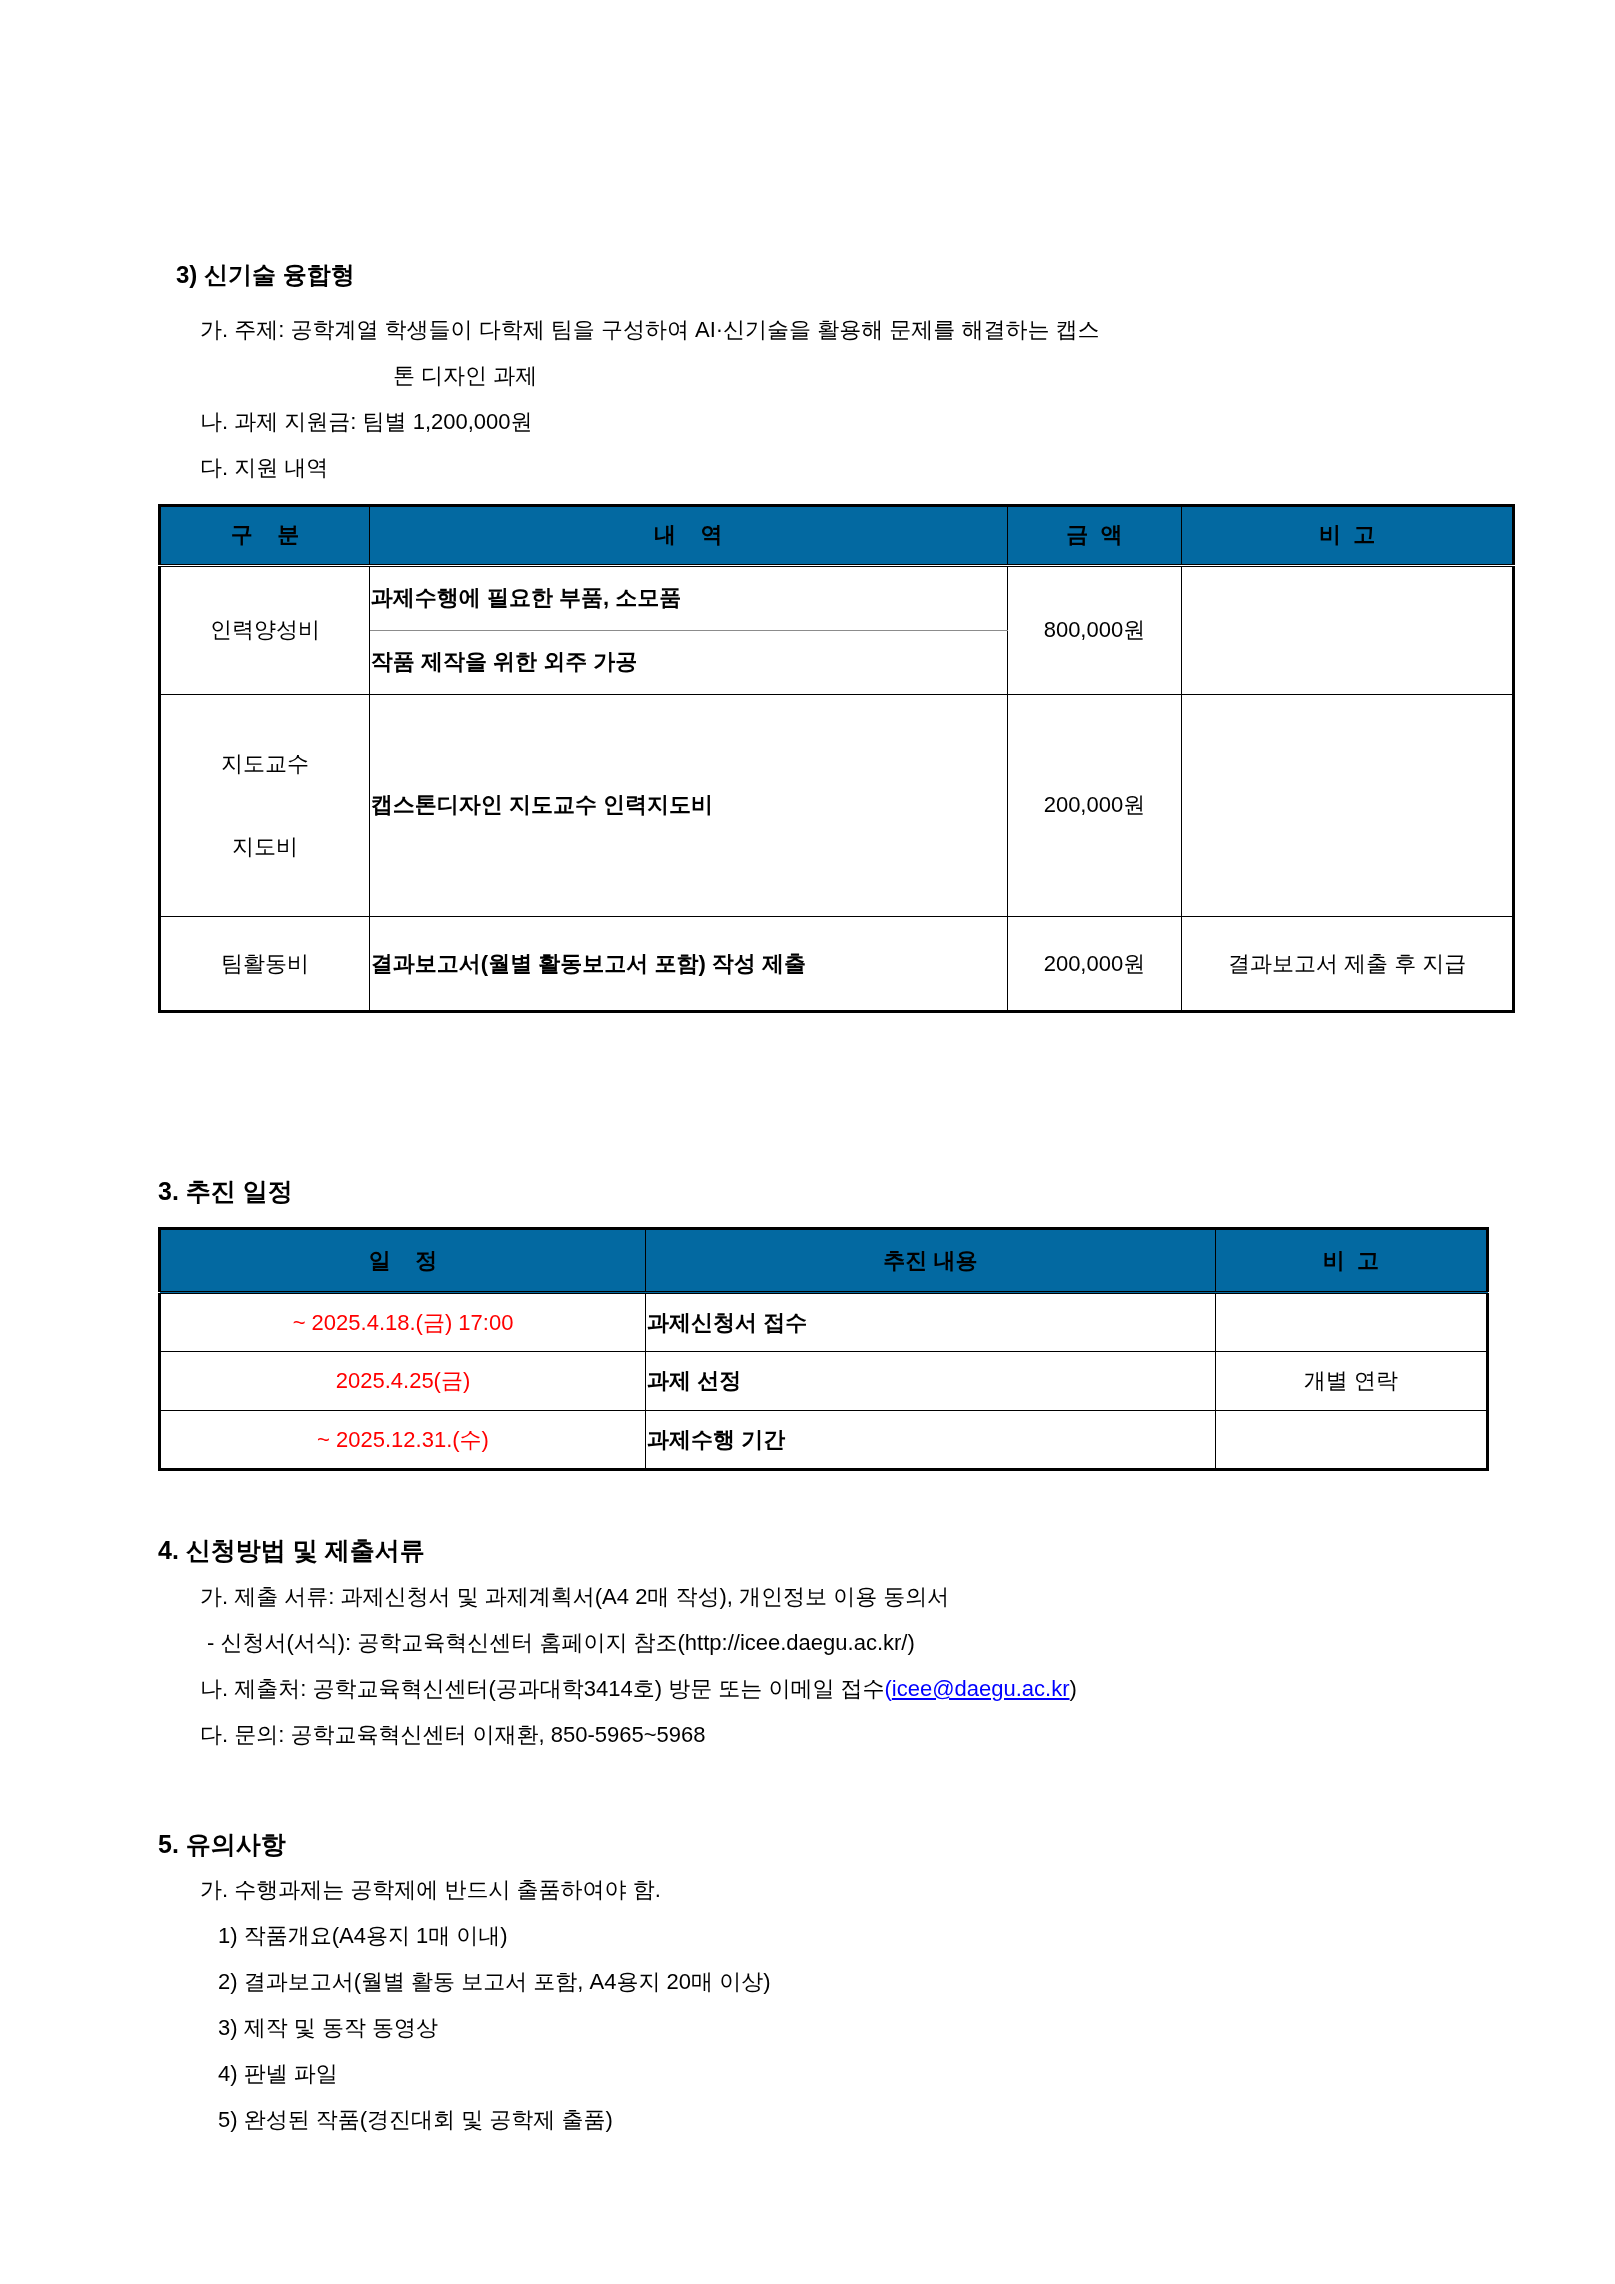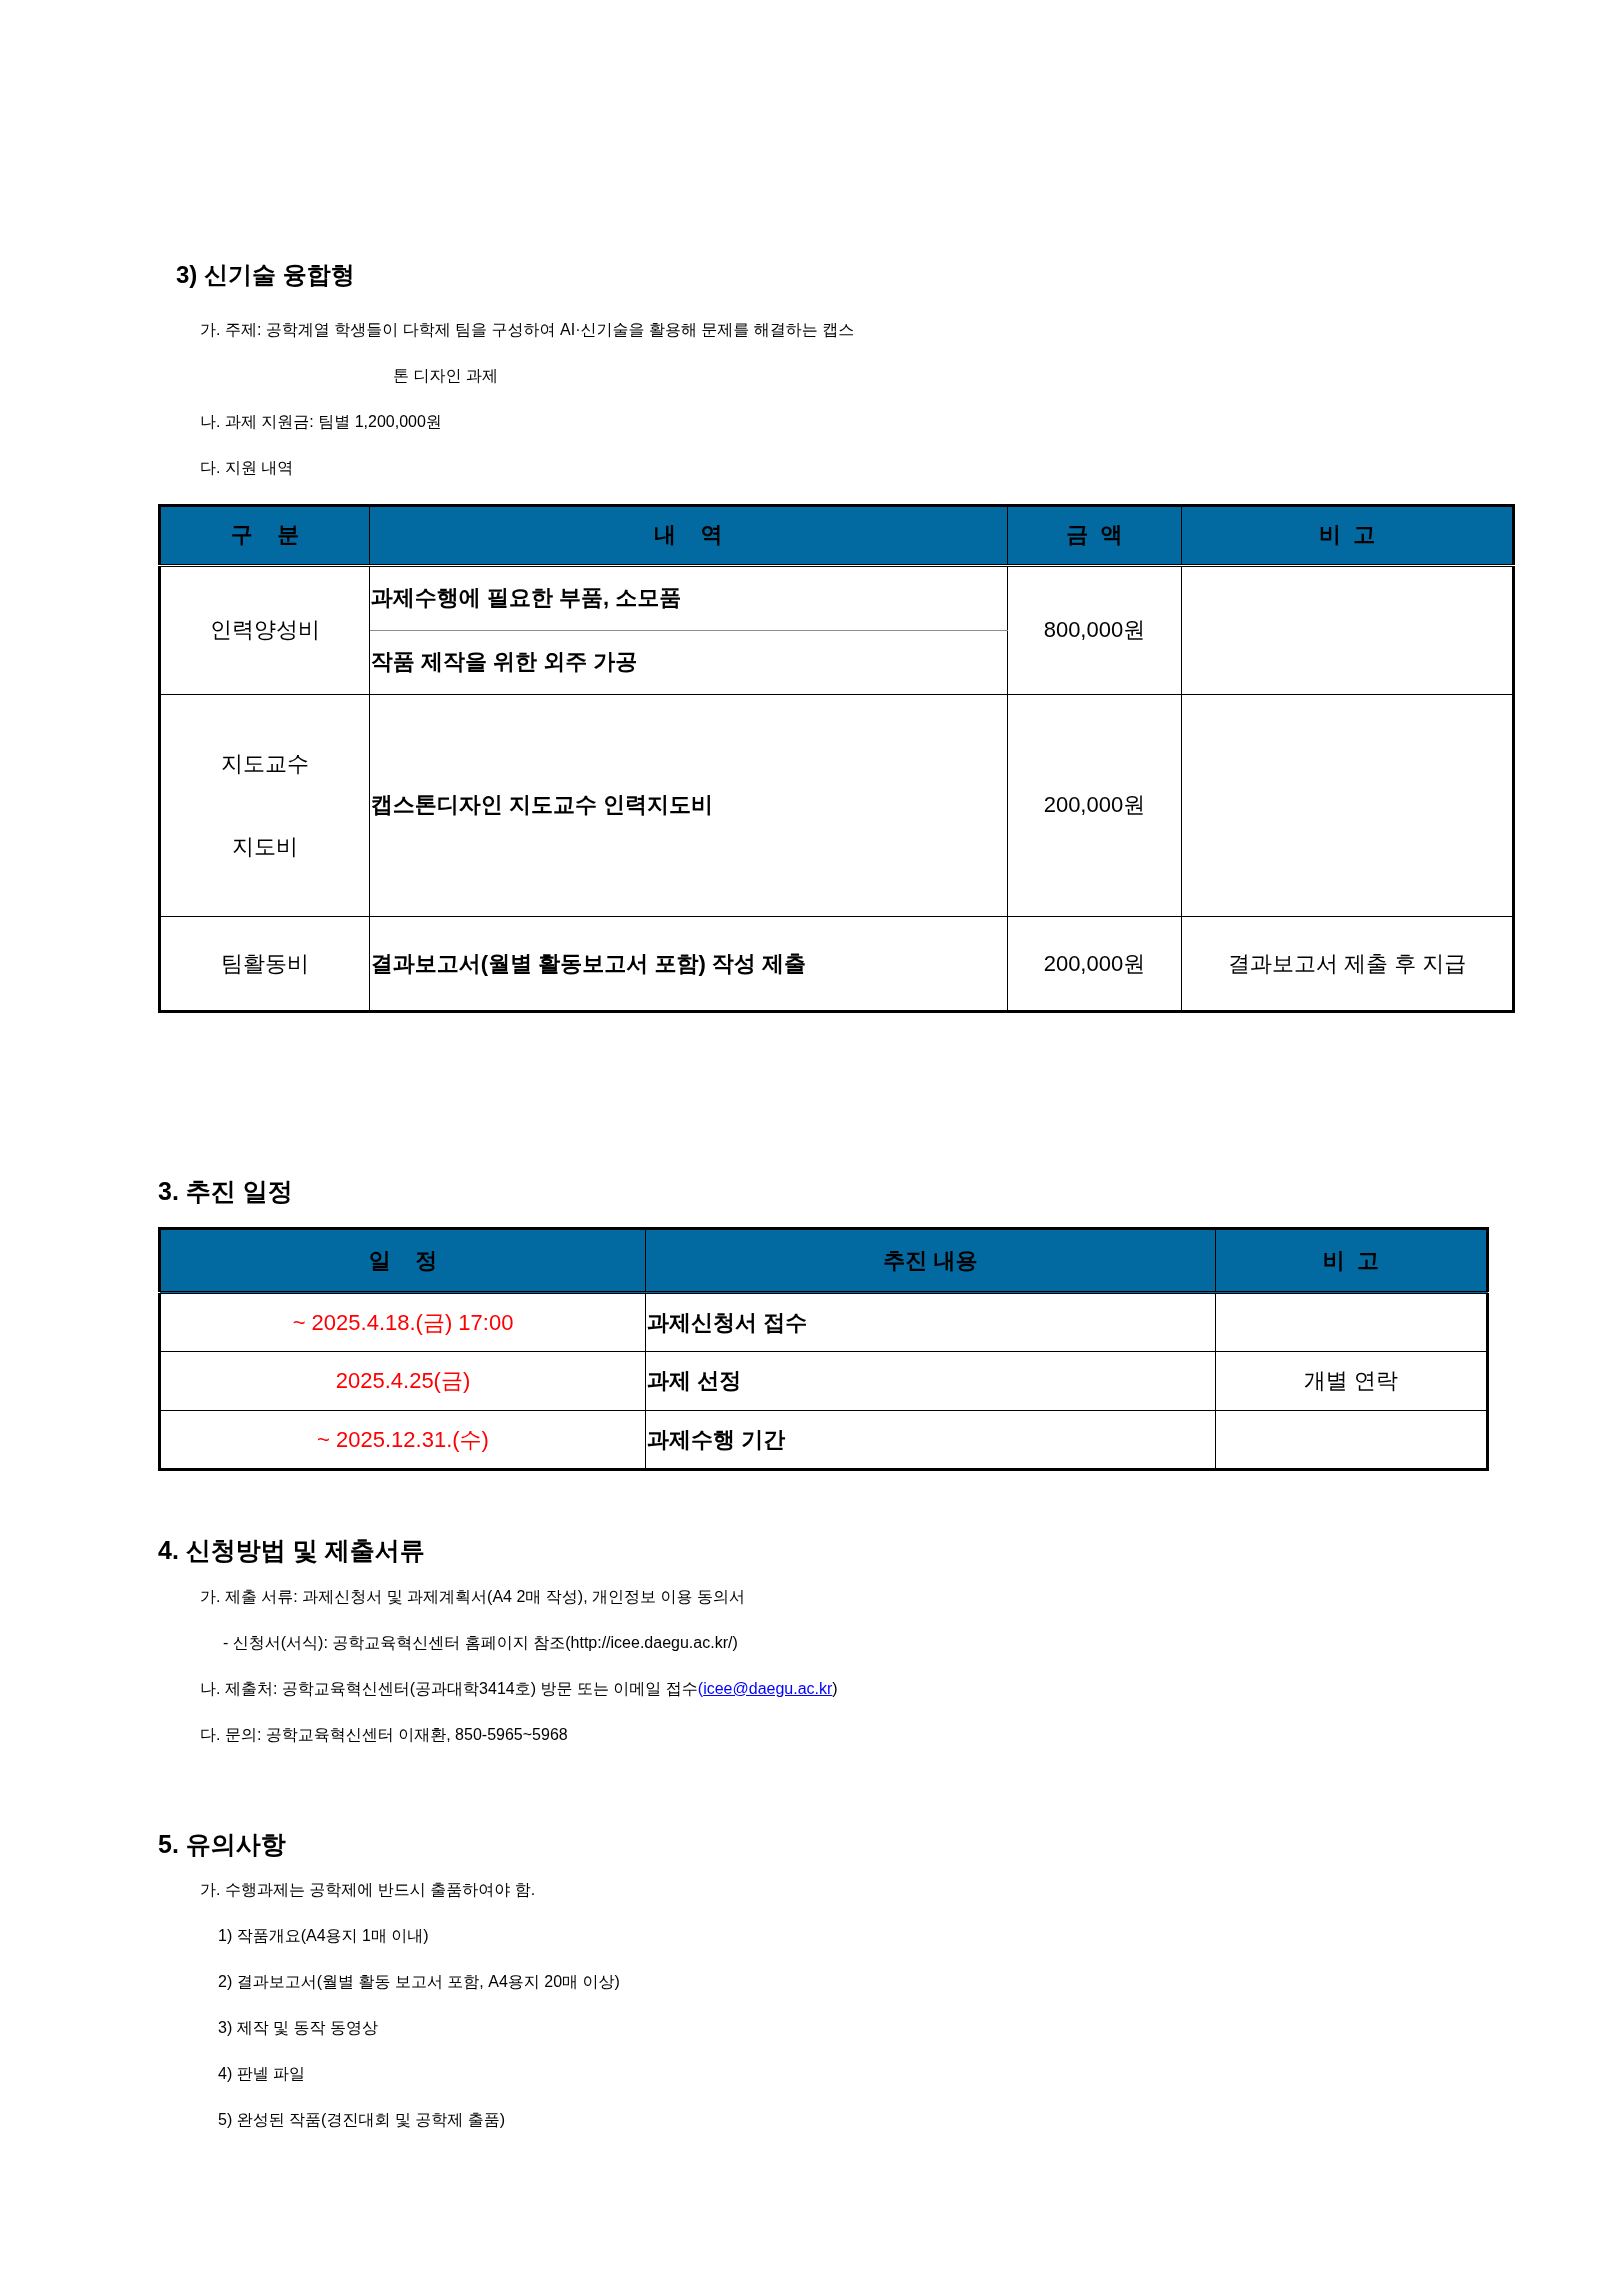--- a/index.html
+++ b/index.html
@@ -7,23 +7,23 @@
     position:relative;
     width:1616px;height:2284px;
     background:#ffffff;color:#000;
     font-family:"Liberation Sans","DejaVu Sans",sans-serif;
     box-sizing:border-box;
     padding:0 111px 0 158px;
     overflow:hidden;
   }
   .h-sub{font-size:24px;font-weight:bold;margin:259px 0 15.6px 18px;}
   .h-main{font-size:25px;font-weight:bold;margin:0;}
-  .line{font-size:16px;line-height:46px;margin-left:42px;white-space:pre-wrap;}
+  .line{font-size:22px;line-height:46px;margin-left:42px;white-space:pre-wrap;}
   .line.wrap2{padding-left:193px;}
-  .line.dash{margin-left:65px;}
+  .line.dash{margin-left:49px;}
   .line.numitem{margin-left:60px;}
 
   table.tbl{border-collapse:collapse;table-layout:fixed;border:3.3px solid #000;}
   .tbl th{
     background:#0369a1;font-weight:bold;font-size:22px;
     text-align:center;vertical-align:middle;white-space:pre;
     border:1.3px solid #000;border-bottom:3.9px double #000;
   }
   .tbl td{
     font-size:22px;vertical-align:middle;

